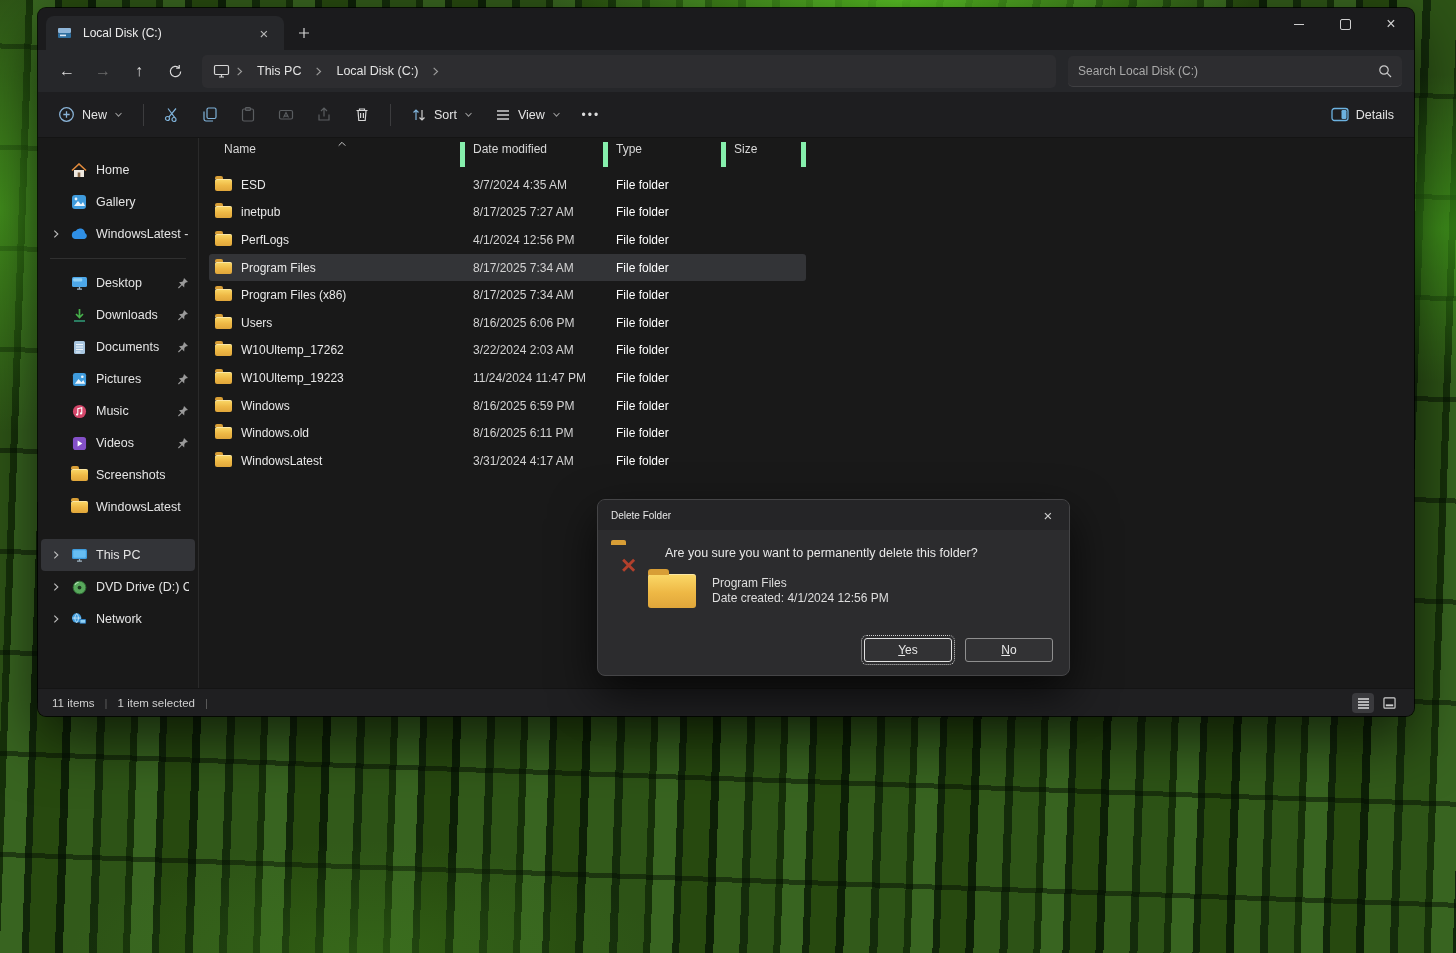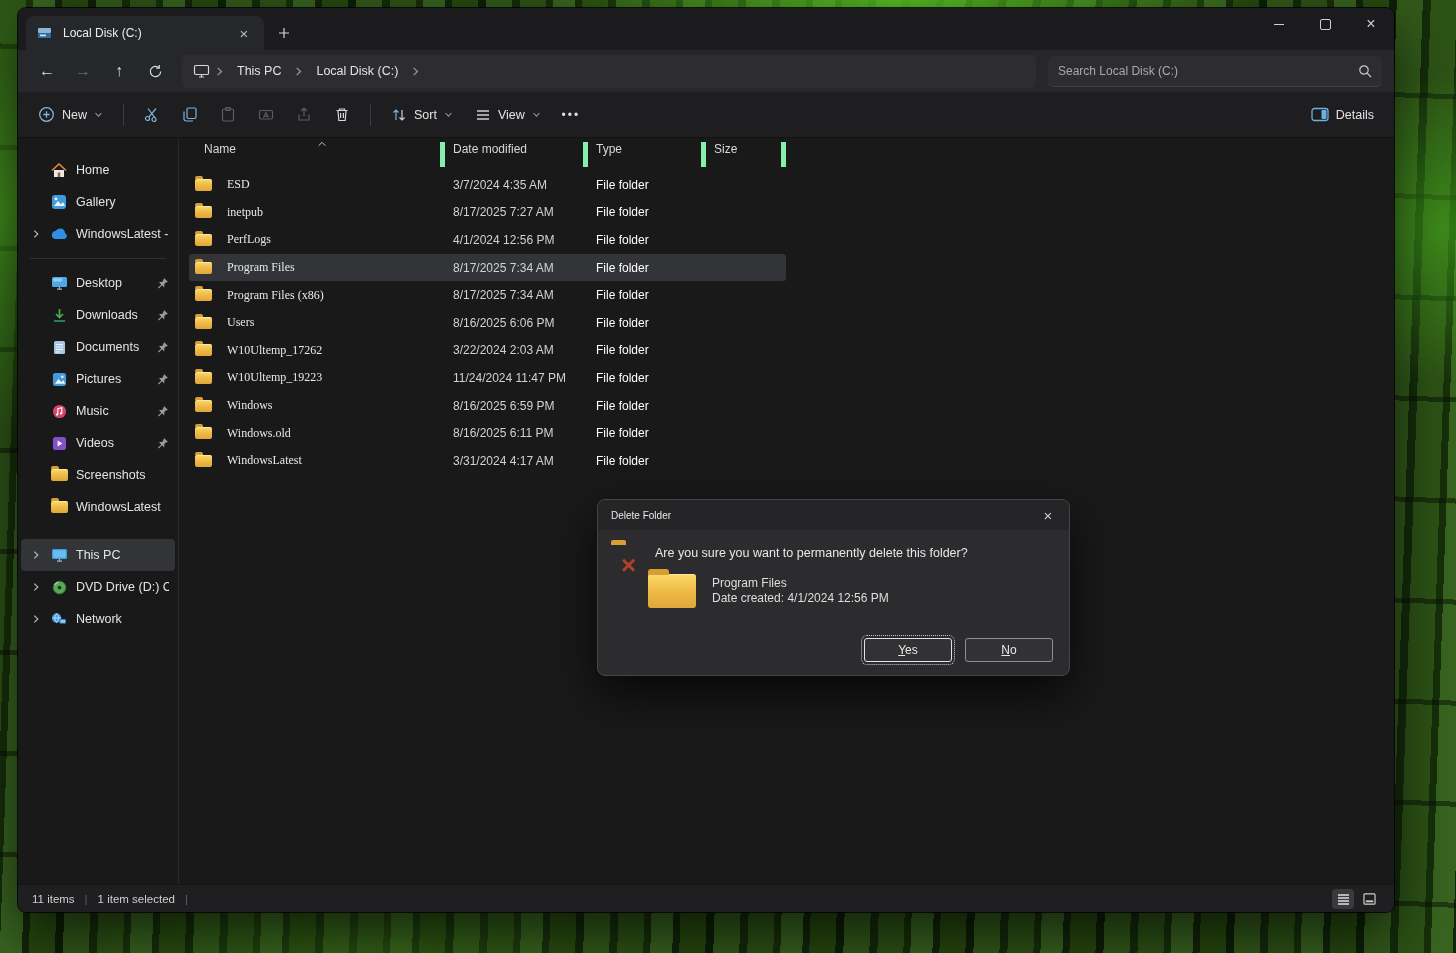--- a/index.html
+++ b/index.html
@@ -15,21 +15,21 @@
       radial-gradient(ellipse 220px 320px at 0% 22%, rgba(84,196,34,.5), rgba(84,196,34,0) 70%),
       radial-gradient(ellipse 420px 160px at 25% 100%, rgba(60,120,25,.45), rgba(60,120,25,0) 70%),
       repeating-linear-gradient(2deg, rgba(0,0,0,0) 0 96px, rgba(5,15,3,.5) 96px 101px),
       repeating-linear-gradient(92deg,
         #2d5316 0 26px, #16300a 26px 33px, #386420 33px 55px, #11260a 55px 62px,
         #27490f 62px 88px, #0d2007 88px 96px, #325a1a 96px 122px, #142c0b 122px 130px);
   }
 
   
   .window{
-    position:absolute; left:18px; top:8px; width:1376px; height:904px;
+    position:absolute; left:38px; top:8px; width:1376px; height:708px;
     background:#191919; border-radius:8px; overflow:hidden;
     box-shadow:0 22px 60px rgba(0,0,0,.65), 0 0 0 1px rgba(0,0,0,.8);
     color:#e6e6e6; font-size:12px;
   }
 
   
   .tabbar{ height:42px; background:#1b1b1d; display:flex; align-items:flex-end; position:relative; }
   .tab{ margin-left:8px; width:238px; height:34px; background:#26272a; border-radius:8px 8px 0 0;
         display:flex; align-items:center; gap:9px; padding:0 10px; }
   .tab-label{ flex:1; font-size:12px; color:#ececec; white-space:nowrap; overflow:hidden; }
@@ -88,21 +88,21 @@
 
   .filearea{ flex:1; border-left:1px solid #2a2a2a; padding:4px 0 0 10px; position:relative; }
   .listheader{ display:flex; height:25px; align-items:center; color:#d8d8d8; position:relative; }
   .hc{ display:flex; align-items:flex-start; height:100%; padding-left:8px; border-right:5px solid #86efac; position:relative; }
   .hc-name{ width:256px; padding-left:15px; }
   .hc-date{ width:143px; } .hc-type{ width:118px; } .hc-size{ width:80px; }
   .sortcaret{ position:absolute; left:128px; top:-2px; color:#c8c8c8; display:flex; }
   .rows{ margin-top:4px; }
   .row{ display:flex; align-items:center; height:27.6px; width:597px; border-radius:3px; }
   .row.sel{ background:#333437; }
-  .cell-name{ width:256px; display:flex; align-items:center; gap:15px; padding-left:6px; color:#e8e8e8;font-family:Liberation Serif, serif; }
+  .cell-name{ width:256px; display:flex; align-items:center; gap:9px; padding-left:6px; color:#e8e8e8; }
   .cell-date{ width:143px; padding-left:8px; color:#d2d2d2; }
   .cell-type{ width:118px; padding-left:8px; color:#ffffff; }
   .cell-size{ width:80px; }
 
   
   .fold{ position:relative; width:17px; height:12px; border-radius:2px; flex:none;
          background:linear-gradient(180deg,#fbd968 0%,#eeb845 55%,#e0a63a 100%);
          box-shadow:inset 0 1px 0 rgba(255,255,255,.4); }
   .fold::before{ content:""; position:absolute; top:-3px; left:0; width:8px; height:3px;
                  background:#d89e36; border-radius:2px 2px 0 0; }
@@ -124,21 +124,21 @@
   .vt.active{ background:#3a3a3d; }
 
   
   .dialog{ position:absolute; left:597px; top:499px; width:473px; height:177px; background:#2c2c2e;
            border:1px solid #454547; border-radius:8px; box-shadow:0 18px 46px rgba(0,0,0,.7);
            color:#e8e8e8; overflow:hidden; }
   .dlg-title{ height:30px; background:#252527; display:flex; align-items:center; padding:0 0 0 13px; font-size:10px; }
   .dlg-title-text{ flex:1; }
   .dlg-close{ width:42px; height:30px; display:flex; align-items:center; justify-content:center; color:#cfcfcf; }
   .dlg-close::before{ content:"×"; font-size:15px; }
-  .dlg-body{ padding:14px 3px 0 13px; display:flex; }
+  .dlg-body{ padding:14px 3px 0 13px; display:flex; gap:10px; }
   .dlg-msg{ font-size:12.5px; padding-top:2px; }
   .dlg-item{ display:flex; gap:16px; margin:14px 0 0 50px; align-items:flex-start; }
   .dlg-item-text{ padding-top:2px; line-height:1.25; font-size:12px; color:#dedede; }
   .dlg-buttons{ position:absolute; right:16px; bottom:13px; display:flex; gap:13px; }
   .dlg-btn{ width:88px; height:24px; background:#323234; border:1px solid #8f8f8f; border-radius:3px;
             color:#e8e8e8; font-size:12px; font-family:"Liberation Sans",sans-serif;
             display:flex; align-items:center; justify-content:center; }
   .dlg-btn .btn-label{ display:block; }
   .dlg-btn .btn-label::first-letter{ text-decoration:underline; }
   .dlg-btn.focused{ border-color:#e2e2e2; outline:1px dotted #cfcfcf; outline-offset:2px; }

